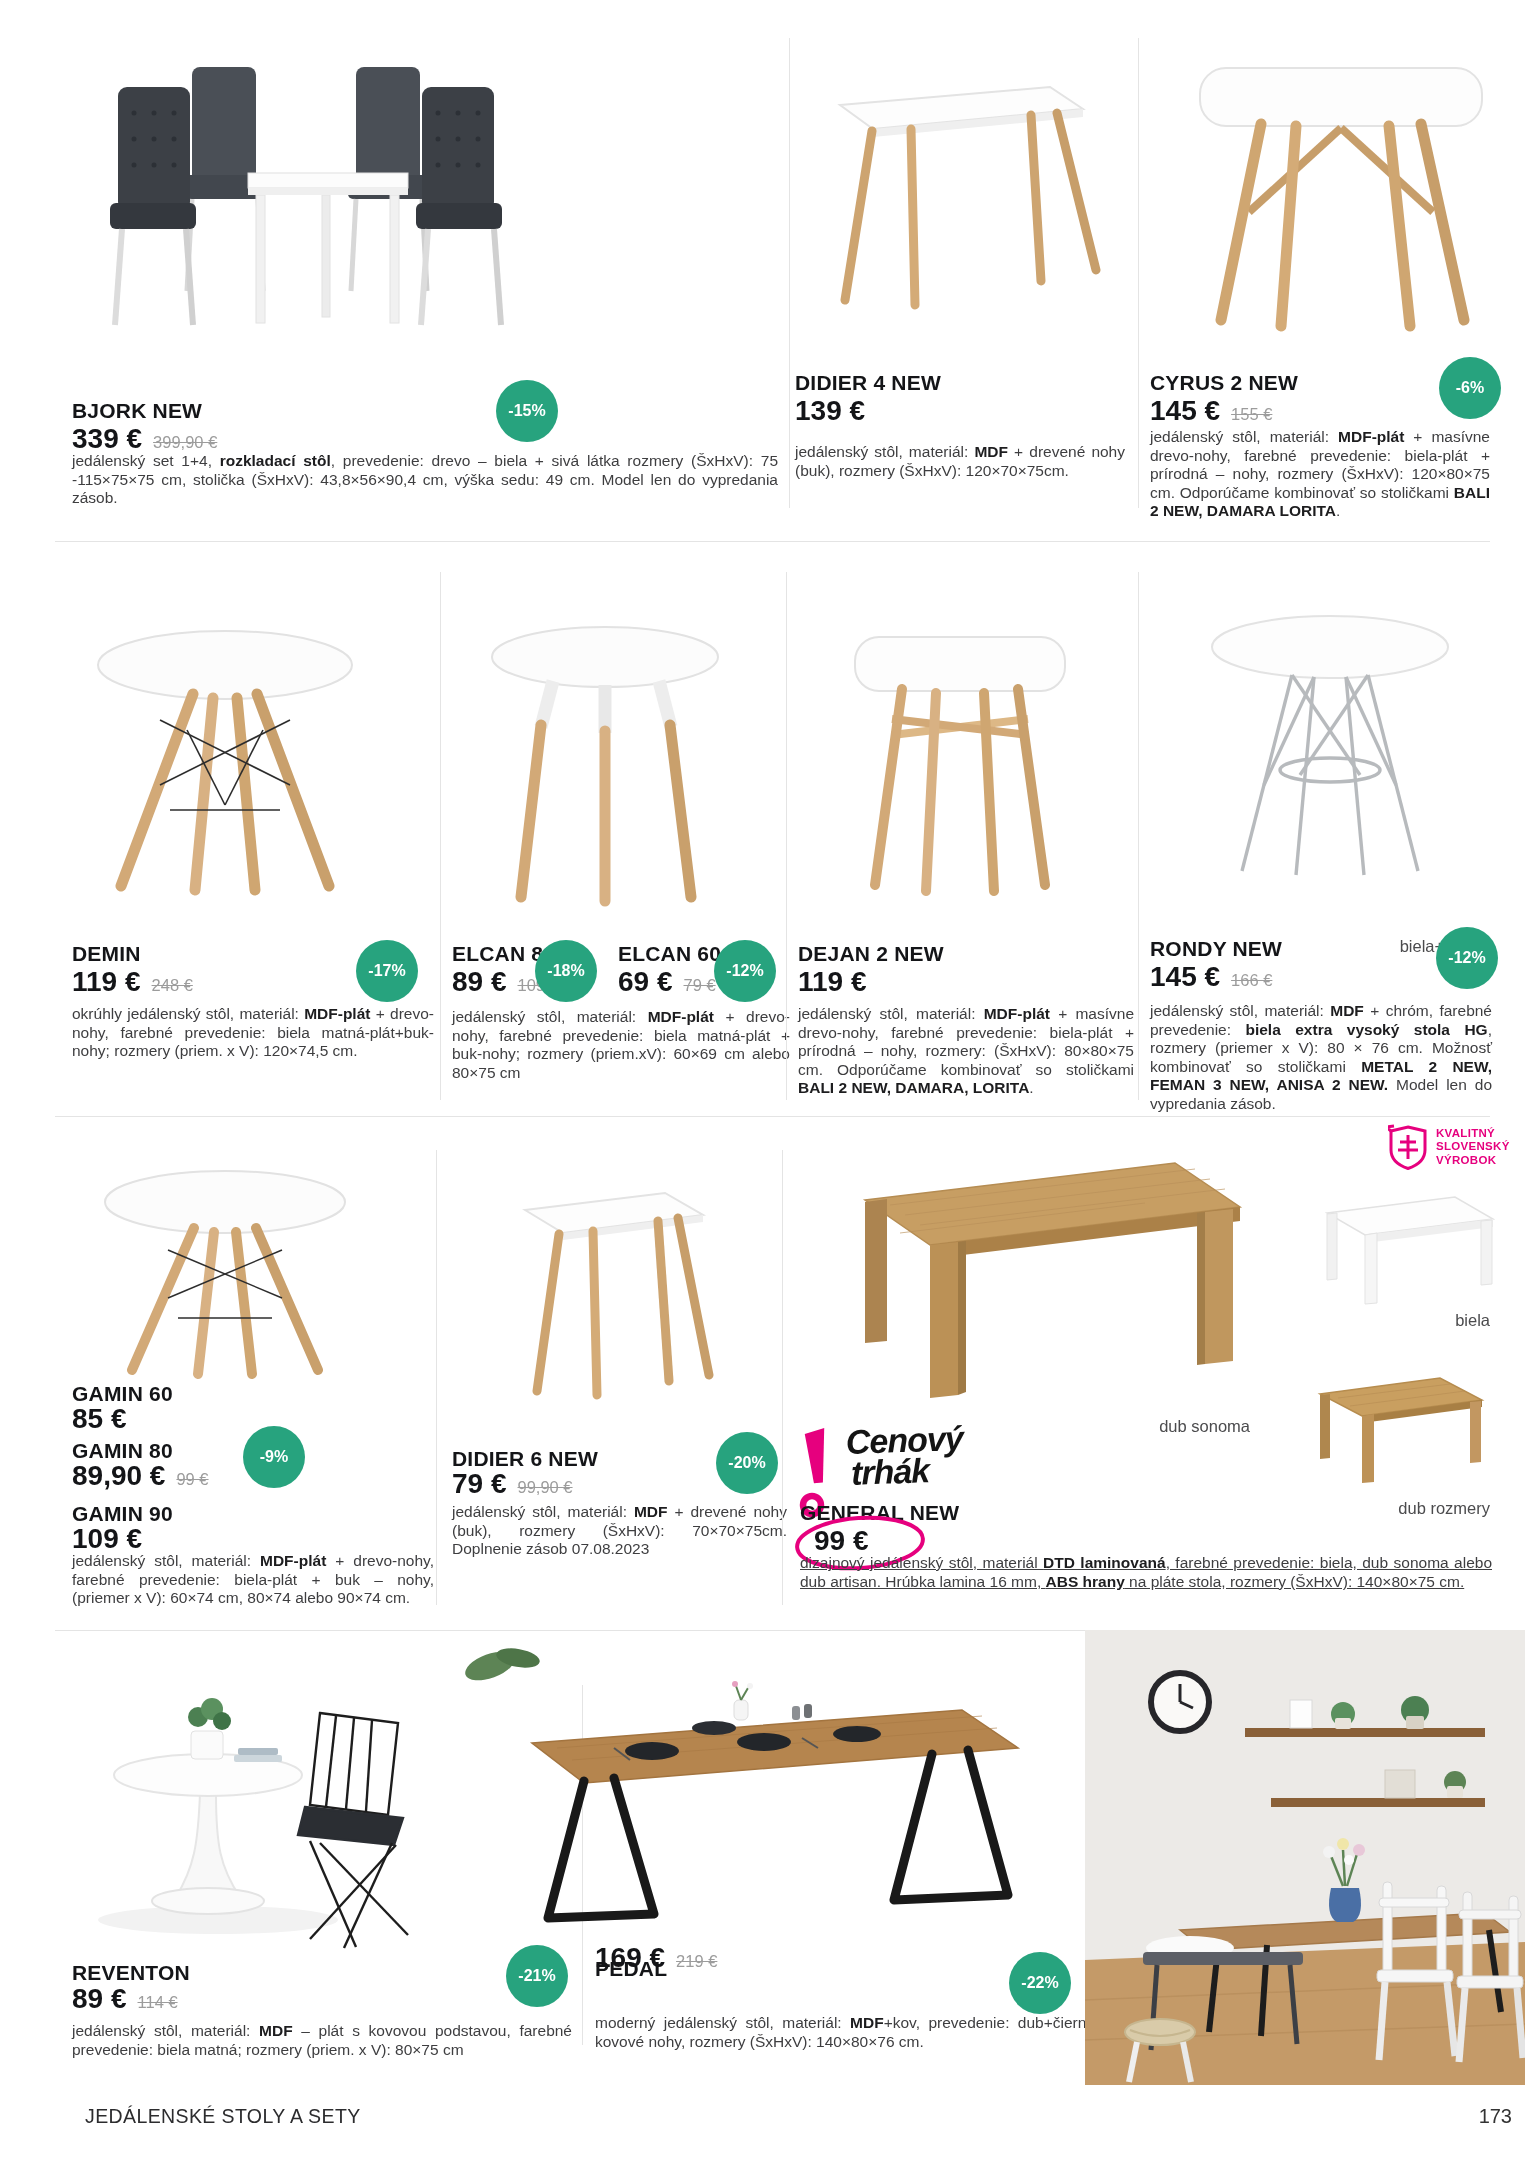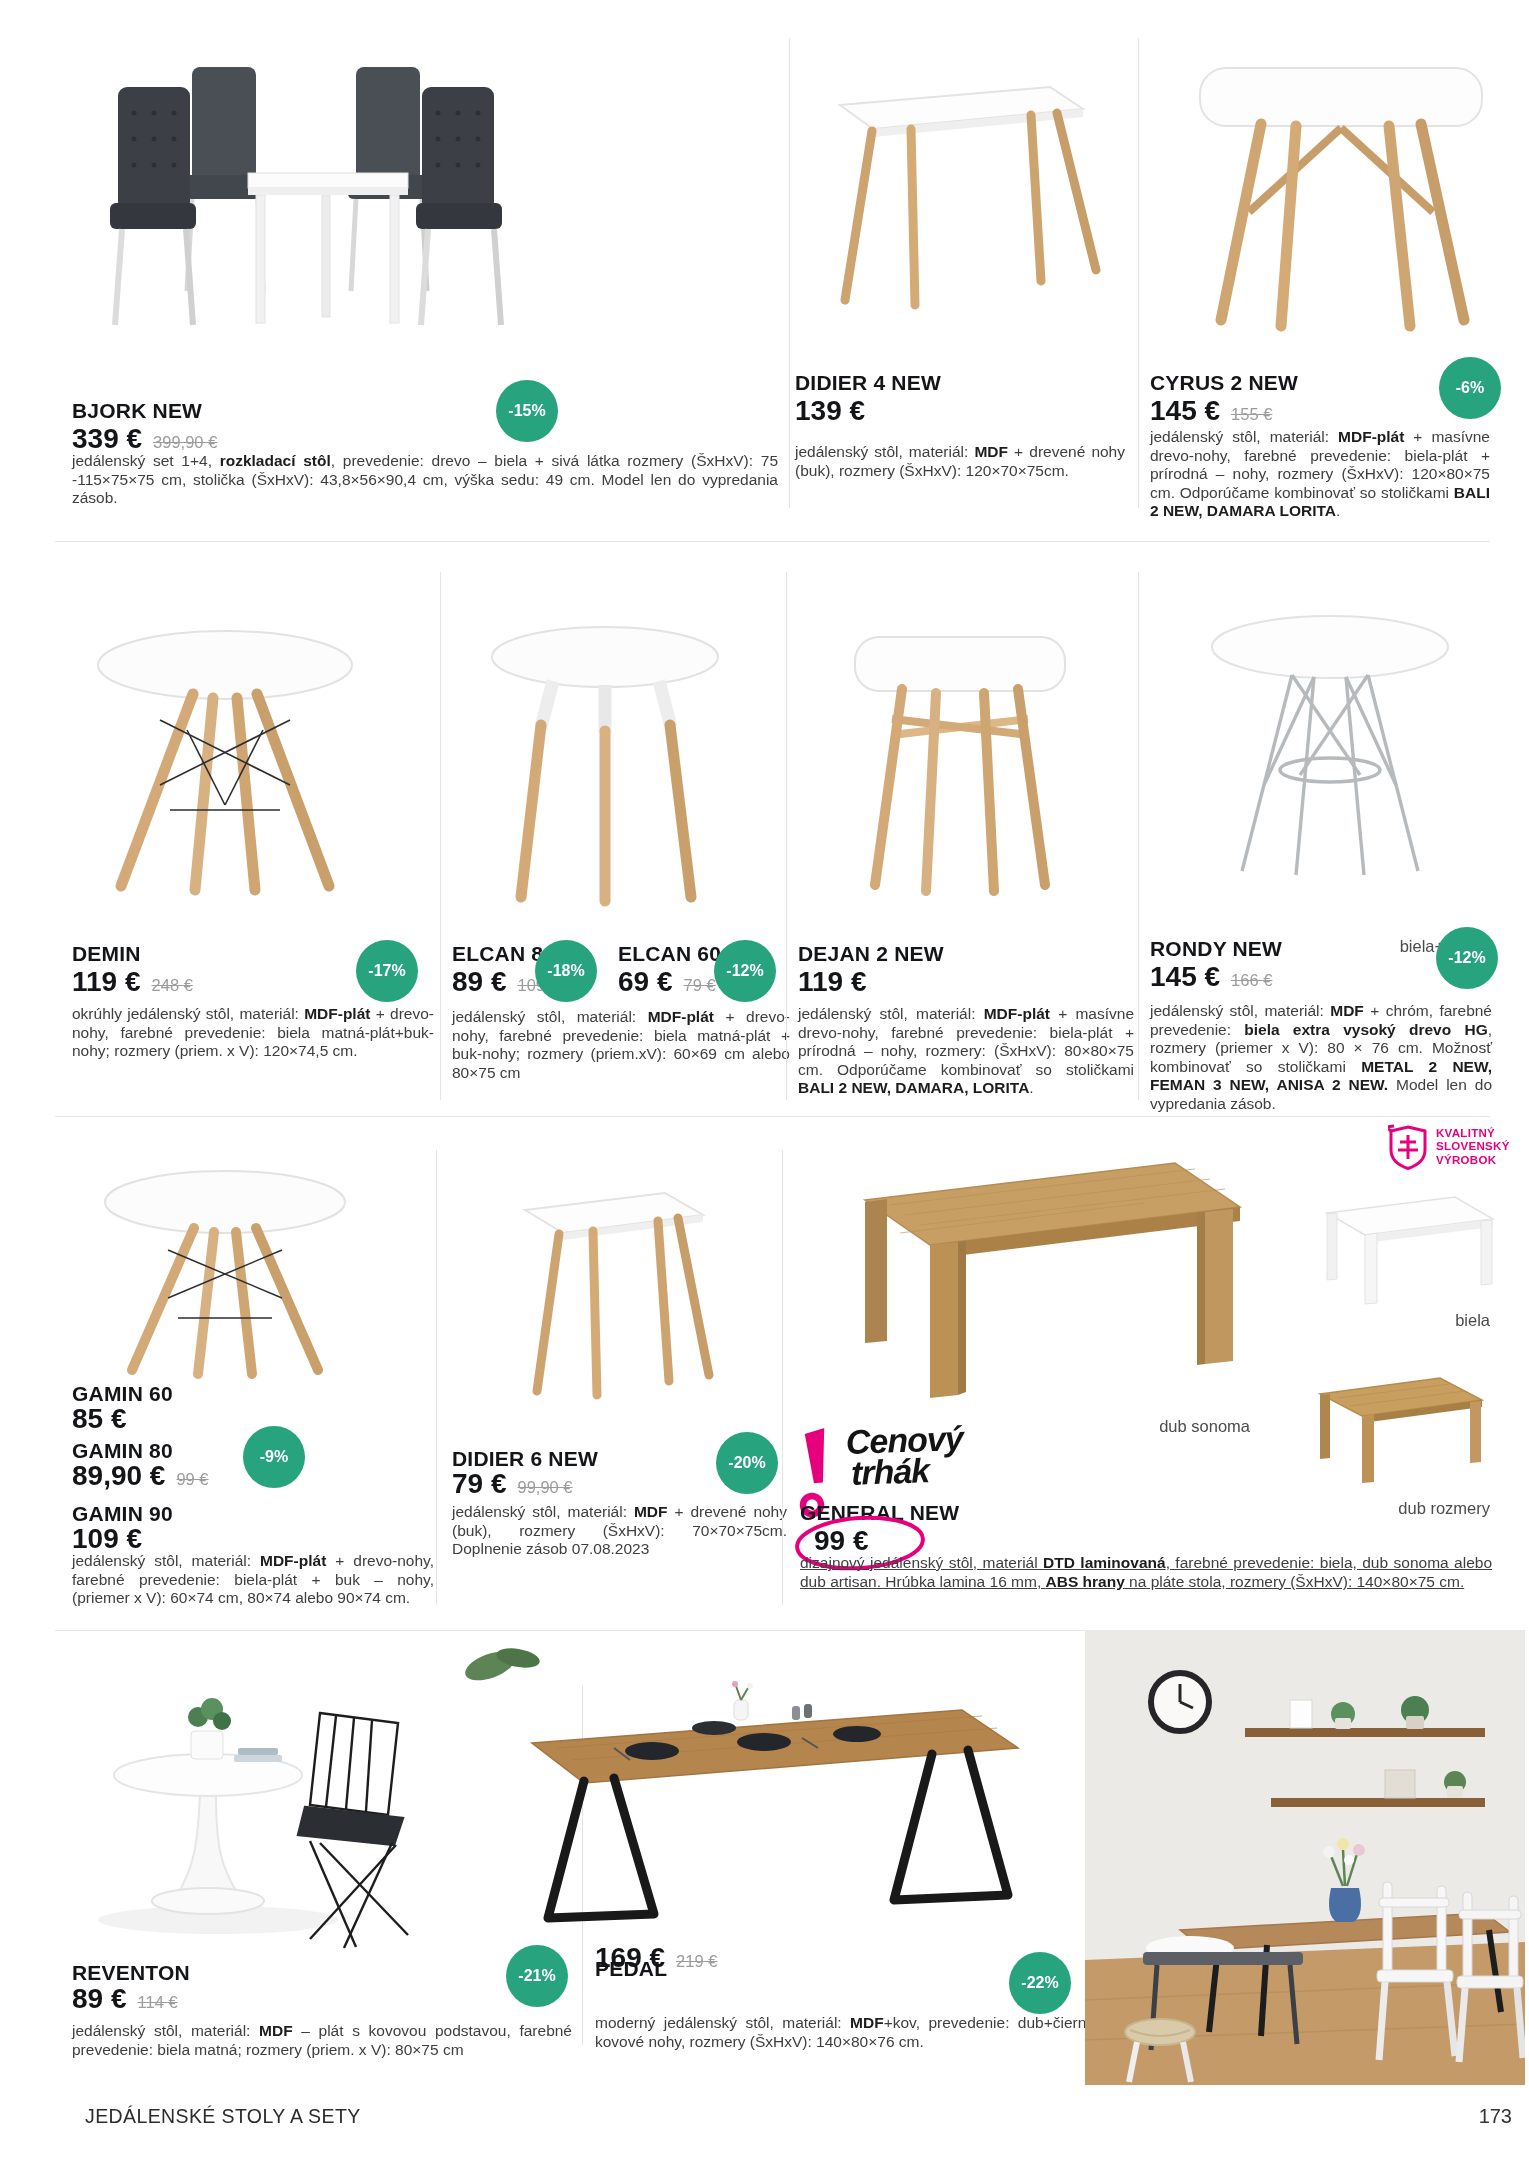--- a/index.html
+++ b/index.html
@@ -218,21 +218,21 @@
       </g>
     </svg>
   </div>
   <div class="abs caption" style="left:1150px;top:893px;width:340px;text-align:right;margin-top:45px;">biela+chróm</div>
   <div class="abs title" style="left:1150px;top:938px;">RONDY NEW</div>
   <div class="abs price-row" style="left:1150px;top:963px;">
     <span class="price">145 €</span>
     <s class="old">166 €</s>
   </div>
   <div class="abs badge" style="left:1436px;top:927px;">-12%</div>
-  <div class="abs desc" style="left:1150px;top:1002px;width:342px;">jedálenský stôl, materiál: <b>MDF</b> + chróm, farebné prevedenie: <b>biela extra vysoký drevo HG</b>, rozmery (priemer x V): 80 × 76 cm. Možnosť kombinovať so stoličkami <b>METAL 2 NEW, FEMAN 3 NEW, ANISA 2 NEW.</b> Model len do vypredania zásob.</div>
+  <div class="abs desc" style="left:1150px;top:1002px;width:342px;">jedálenský stôl, materiál: <b>MDF</b> + chróm, farebné prevedenie: <b>biela extra vysoký stola HG</b>, rozmery (priemer x V): 80 × 76 cm. Možnosť kombinovať so stoličkami <b>METAL 2 NEW, FEMAN 3 NEW, ANISA 2 NEW.</b> Model len do vypredania zásob.</div>
 
   <div class="abs hline" style="left:55px;top:1116px;width:1435px;"></div>
 
   <div class="abs" style="left:80px;top:1130px;width:290px;height:250px;">
     <svg viewBox="0 0 290 250" width="290" height="250">
       <ellipse cx="145" cy="72" rx="120" ry="31" fill="#fcfcfc" stroke="#e2e2e2" stroke-width="2"></ellipse>
       <line x1="114" y1="98" x2="52" y2="240" stroke="#d2a977" stroke-width="10" stroke-linecap="round"></line>
       <line x1="176" y1="98" x2="238" y2="240" stroke="#c9a06c" stroke-width="10" stroke-linecap="round"></line>
       <line x1="134" y1="102" x2="118" y2="244" stroke="#d8b183" stroke-width="10" stroke-linecap="round"></line>
       <line x1="156" y1="102" x2="172" y2="244" stroke="#cfa671" stroke-width="10" stroke-linecap="round"></line>

